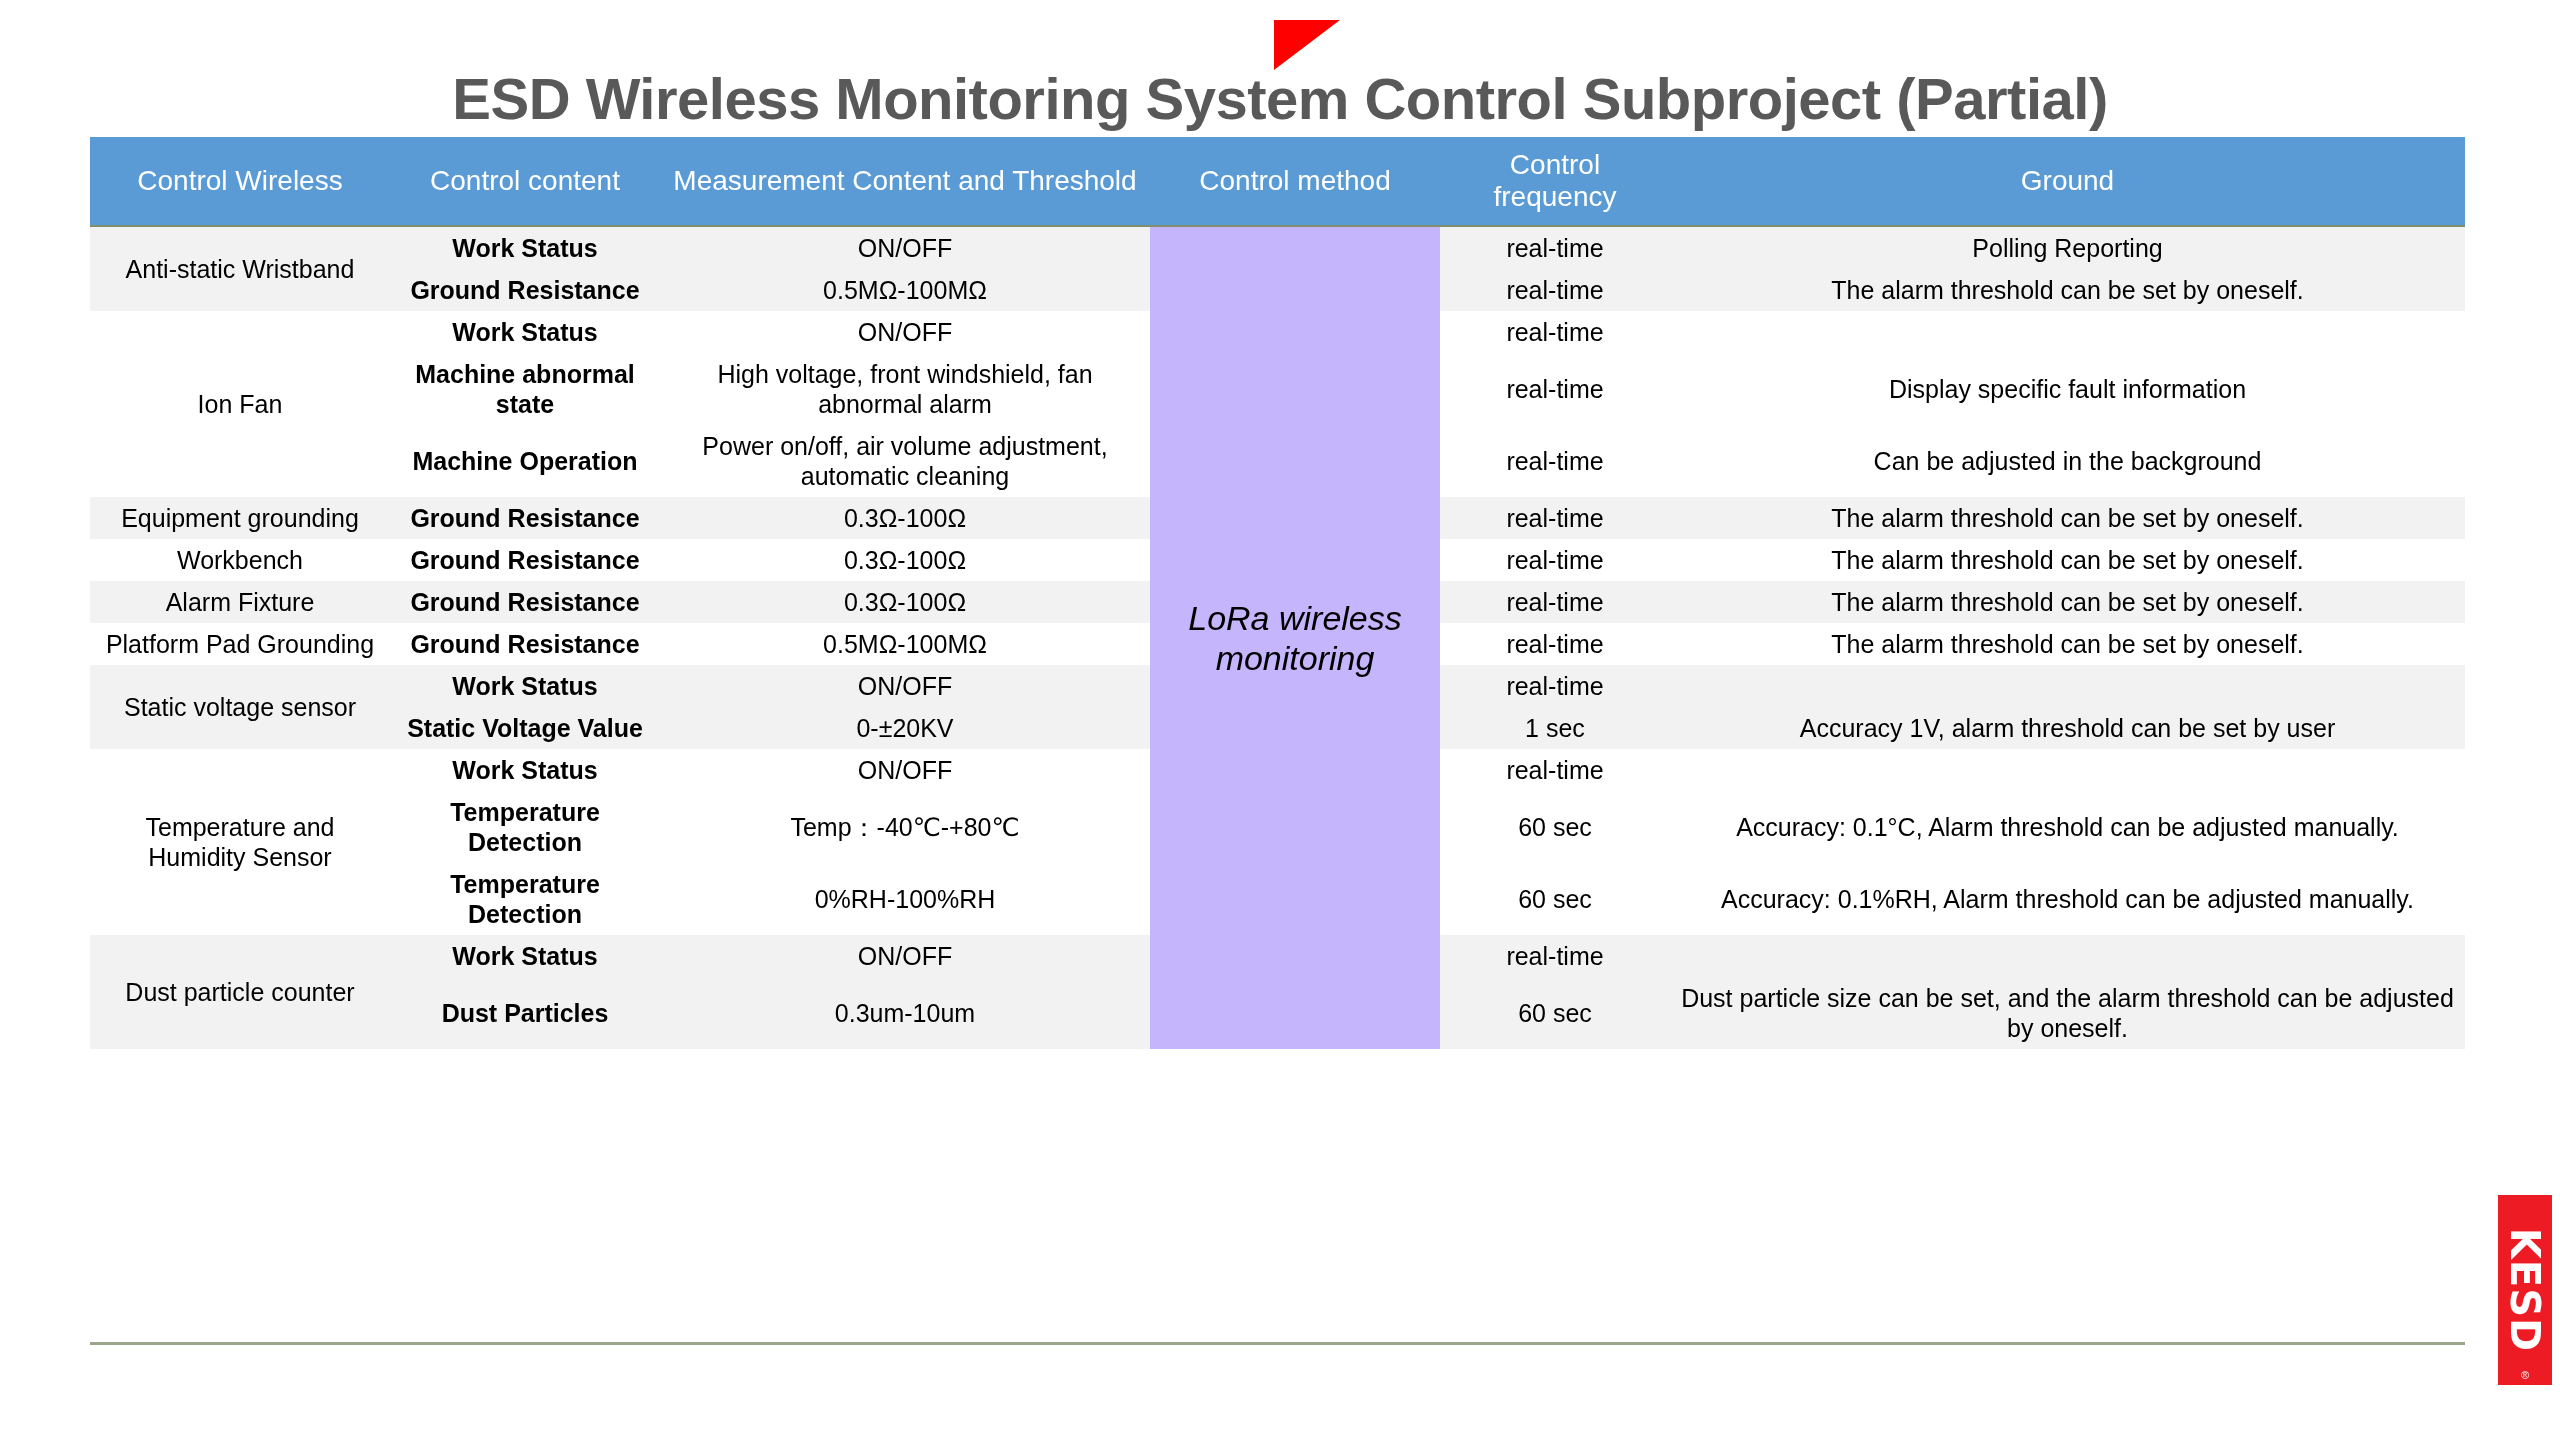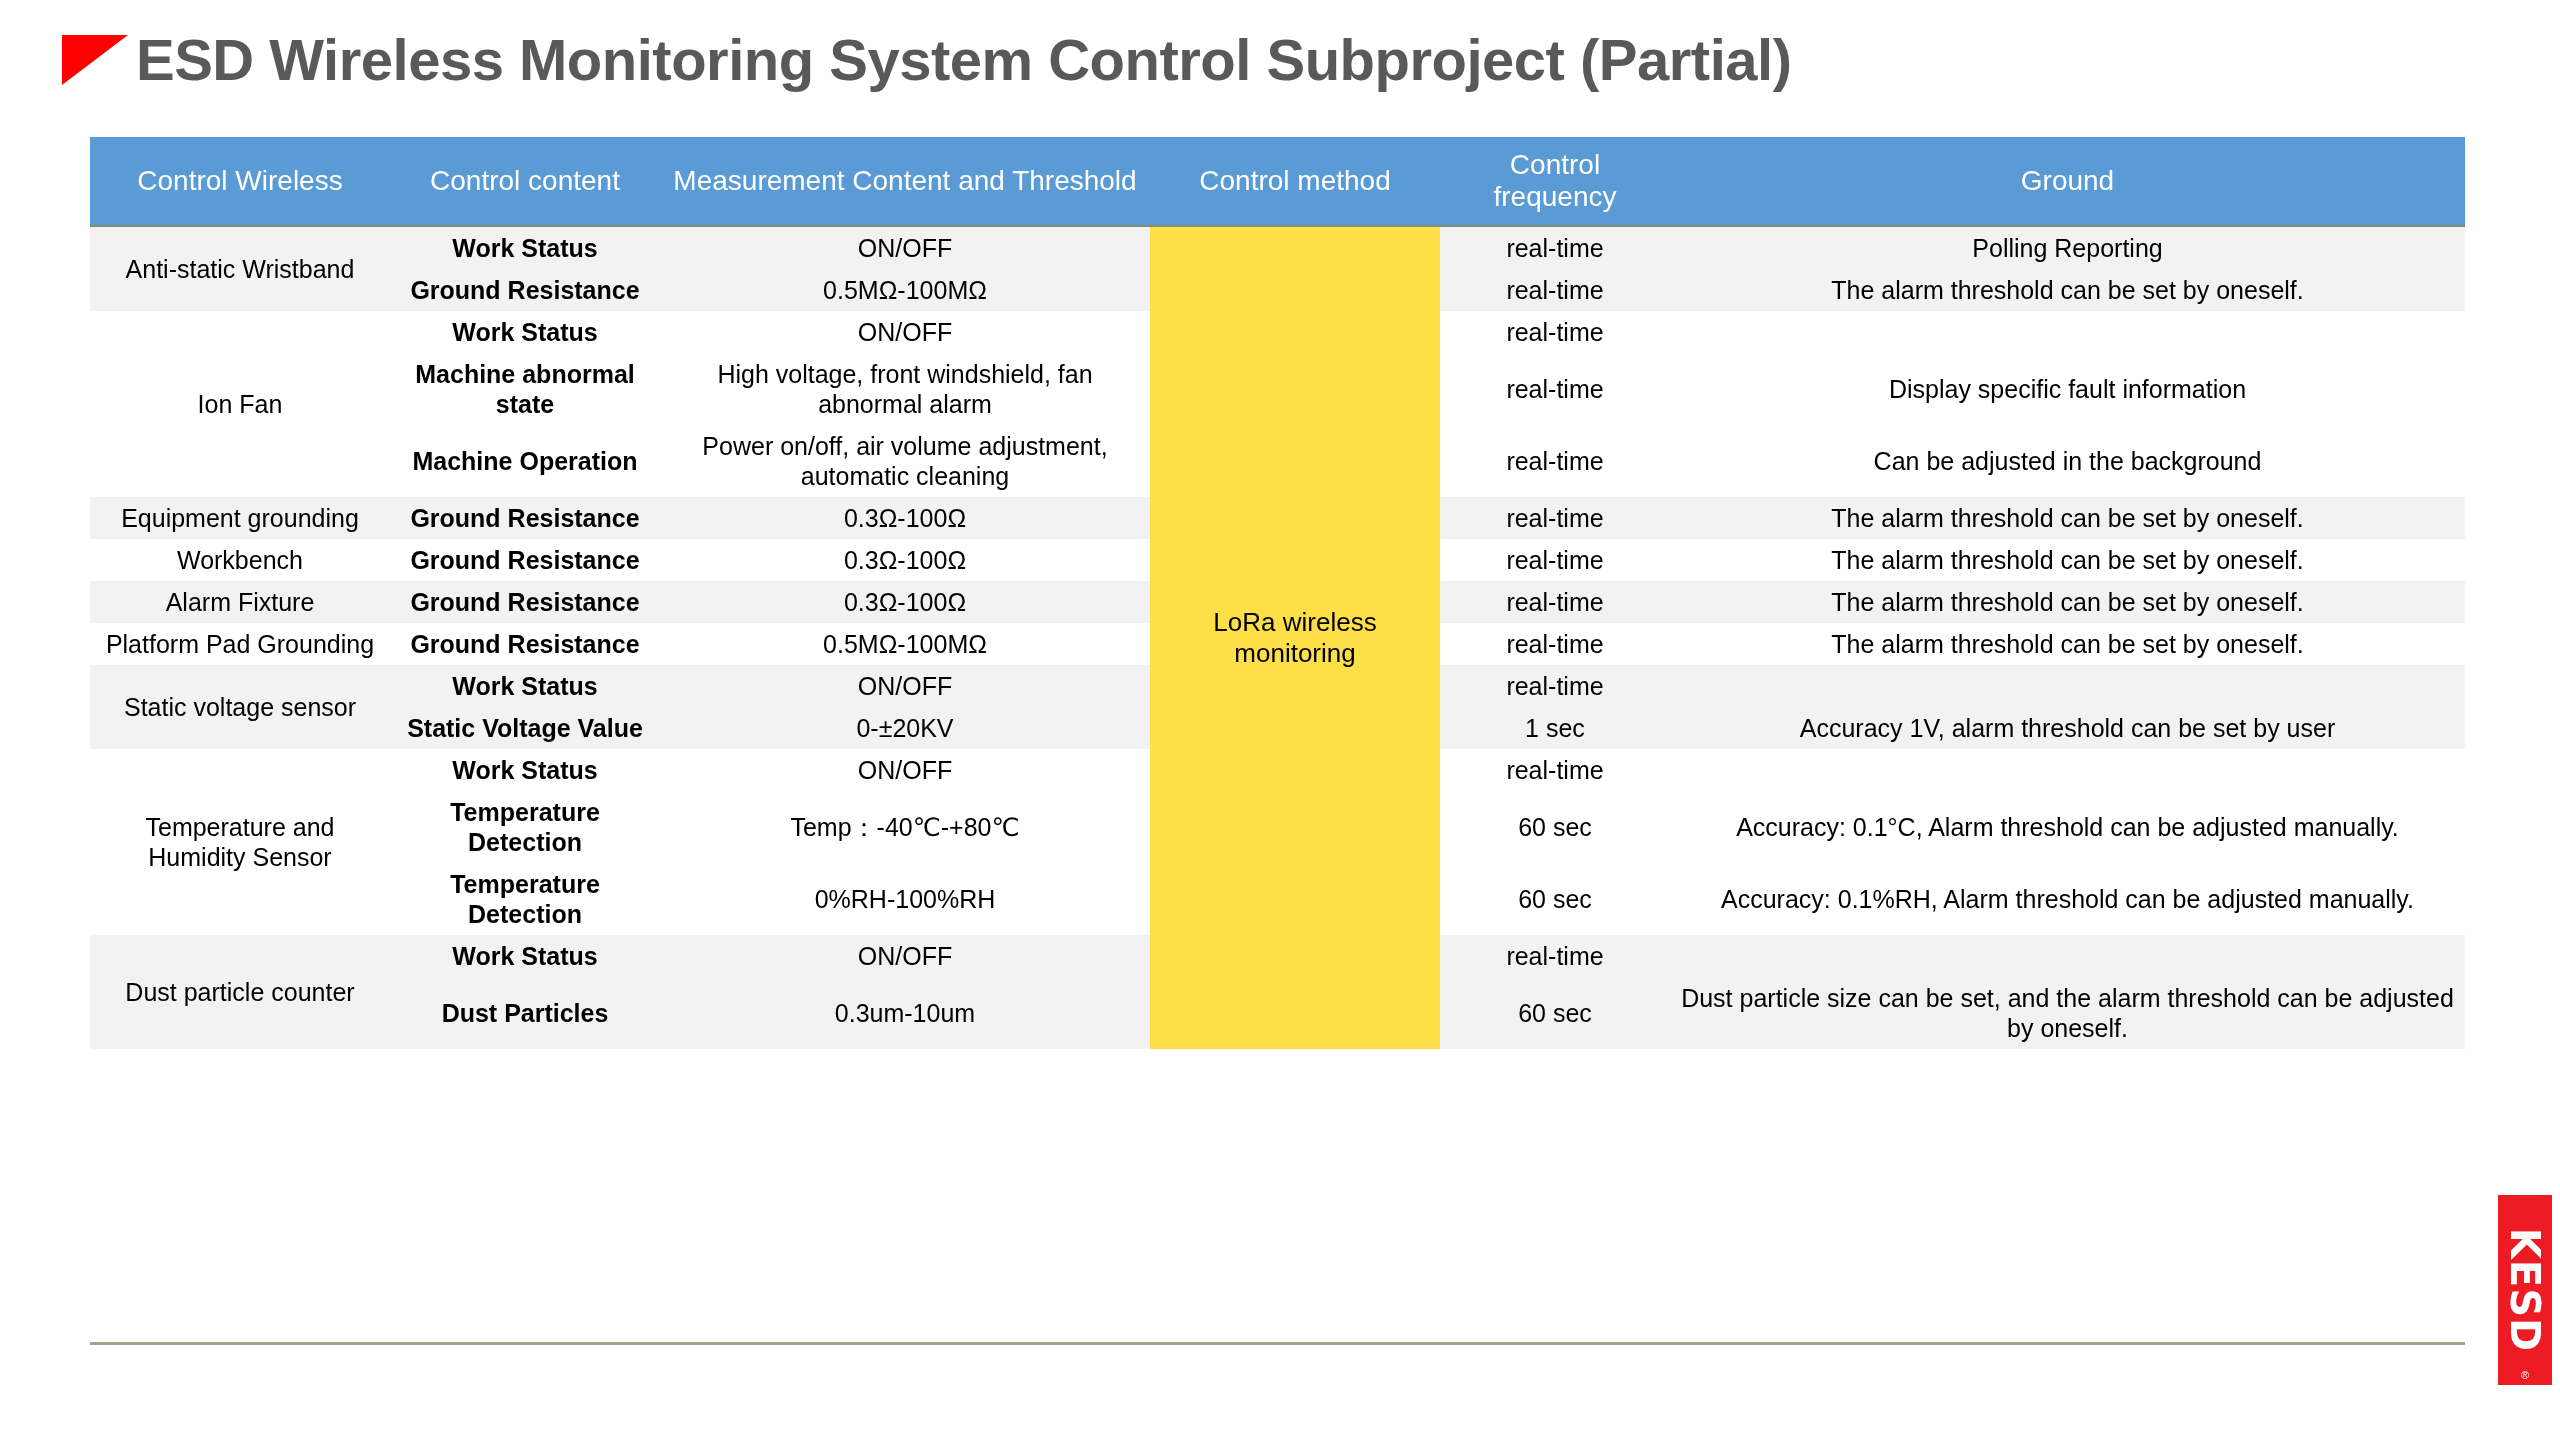--- a/index.html
+++ b/index.html
@@ -6,21 +6,21 @@
   body{
     width:2560px;height:1440px;
     background:#ffffff;
     font-family:"Liberation Sans","DejaVu Sans",sans-serif;
     overflow:hidden;
     position:relative;
   }
   
   .title-bar{
     position:absolute;left:0;top:20px;width:2560px;height:80px;
-    display:flex;align-items:center;
+    display:flex;align-items:center;flex-direction:column;
   }
   .title-marker{
     width:66px;height:50px;margin-left:62px;margin-right:8px;
     background:#FF0000;
     clip-path:polygon(0 0,100% 0,0 100%);
     flex:0 0 auto;
   }
   .title-text{
     font-size:58px;font-weight:bold;color:#595959;
     letter-spacing:-0.5px;white-space:nowrap;
@@ -45,21 +45,21 @@
     padding:6px 8px;line-height:1.2;
     border:none;
   }
   .band-gray{background:#F2F2F2;}
   .band-white{background:#FFFFFF;}
   td.cat{font-size:25px;}
   td.cc{font-size:25px;font-weight:bold;}
   td.meas{font-size:25px;}
   td.freq{font-size:25px;}
   td.rem{font-size:25px;margin-top:6px;}
-  td.method{font-size:26px;background:#fde047;}
+  td.method{font-size:34px;background:#c4b5fd;font-style:italic;}
   .bottom-rule{
     position:absolute;left:90px;width:2375px;height:3px;
     background:#9AA78A;top:1342px;
   }
   
   .kesd{
     position:absolute;right:8px;top:1195px;
     width:54px;height:190px;background:#ED1C24;
     display:flex;align-items:center;justify-content:center;
   }

